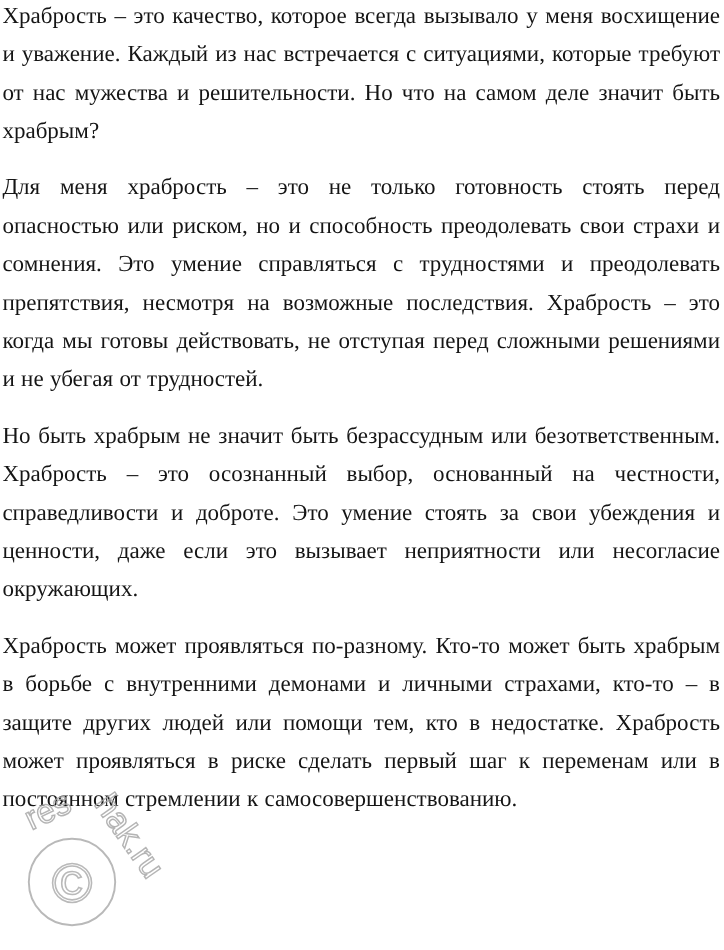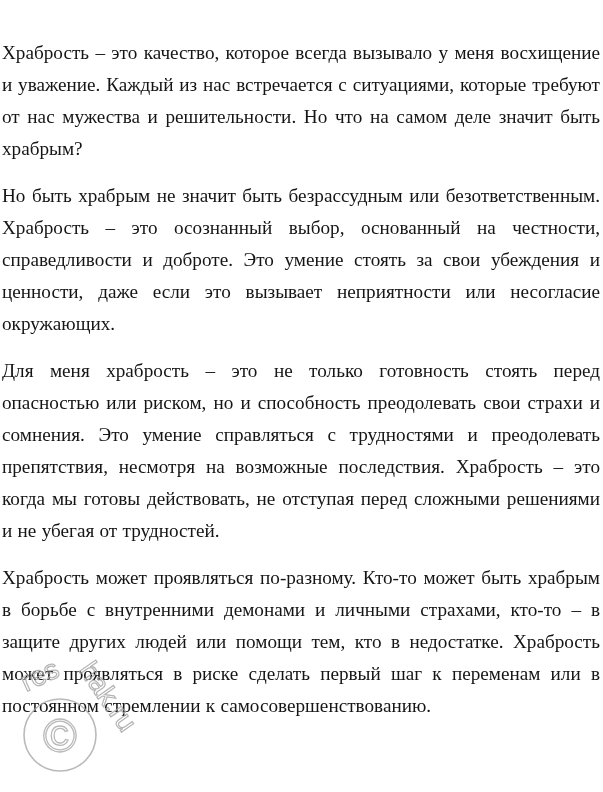--- a/index.html
+++ b/index.html
@@ -15,21 +15,20 @@
     }
     .doc {
       position: absolute;
       left: 2px;
       top: 0;
       width: 598px;
       font-family: "Liberation Serif", "DejaVu Serif", serif;
       font-size: 19.2px;
       line-height: 32px;
       color: #151515;
-      margin-top: 39px;
     }
     .para {
       margin: 0 0 15px 0;
       text-align: justify;
       text-align-last: left;
       word-spacing: 0.5px;
     }
     .para.first { margin-top: -2px; }
     .watermark {
       position: absolute;
@@ -39,22 +38,22 @@
       height: 150px;
       pointer-events: none;
     }
     .watermark svg { width: 100%; height: 100%; }
   </style>
 </head>
 <body>
 
 <div class="doc">
   <p class="para first">Храбрость – это качество, которое всегда вызывало у меня восхищение и уважение. Каждый из нас встречается с ситуациями, которые требуют от нас мужества и решительности. Но что на самом деле значит быть храбрым?</p>
+  <p class="para">Для меня храбрость – это не только готовность стоять перед опасностью или риском, но и способность преодолевать свои страхи и сомнения. Это умение справляться с трудностями и преодолевать препятствия, несмотря на возможные последствия. Храбрость – это когда мы готовы действовать, не отступая перед сложными решениями и не убегая от трудностей.</p>
   <p class="para">Но быть храбрым не значит быть безрассудным или безответственным. Храбрость – это осознанный выбор, основанный на честности, справедливости и доброте. Это умение стоять за свои убеждения и ценности, даже если это вызывает неприятности или несогласие окружающих.</p>
-  <p class="para">Для меня храбрость – это не только готовность стоять перед опасностью или риском, но и способность преодолевать свои страхи и сомнения. Это умение справляться с трудностями и преодолевать препятствия, несмотря на возможные последствия. Храбрость – это когда мы готовы действовать, не отступая перед сложными решениями и не убегая от трудностей.</p>
   <p class="para">Храбрость может проявляться по-разному. Кто-то может быть храбрым в борьбе с внутренними демонами и личными страхами, кто-то – в защите других людей или помощи тем, кто в недостатке. Храбрость может проявляться в риске сделать первый шаг к переменам или в постоянном стремлении к самосовершенствованию.</p>
 </div>
 
 <div class="watermark">
   <svg viewBox="0 0 150 150">
     <circle cx="52" cy="95" r="36" fill="none" stroke="#a8a8a8" stroke-width="1.6" opacity="0.8"></circle>
     <text x="52" y="112" text-anchor="middle" font-family="Liberation Sans, sans-serif" font-size="46" fill="none" stroke="#a8a8a8" stroke-width="1.3" opacity="0.8">©</text>
     <text x="0" y="0" transform="translate(18,52) rotate(-25) " font-family="Liberation Sans, sans-serif" font-size="28" fill="none" stroke="#a8a8a8" stroke-width="1.2" opacity="0.85">res</text>
     <text x="0" y="0" transform="translate(70,30) rotate(55)" font-family="Liberation Sans, sans-serif" font-size="28" fill="none" stroke="#a8a8a8" stroke-width="1.2" opacity="0.85">hak.ru</text>
   </svg>

